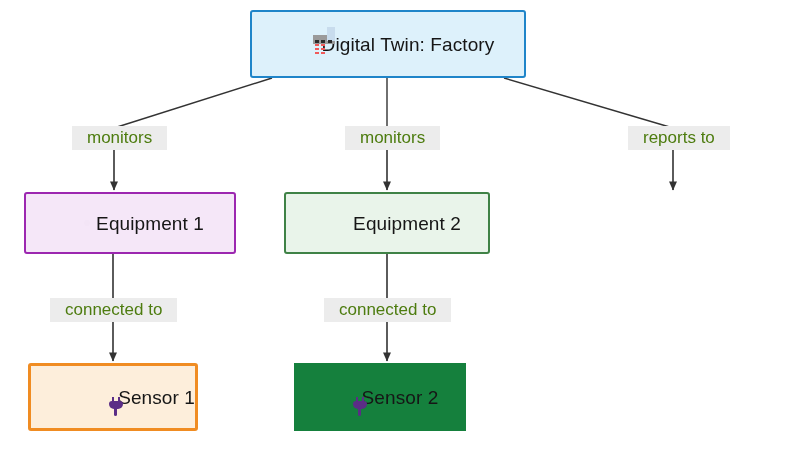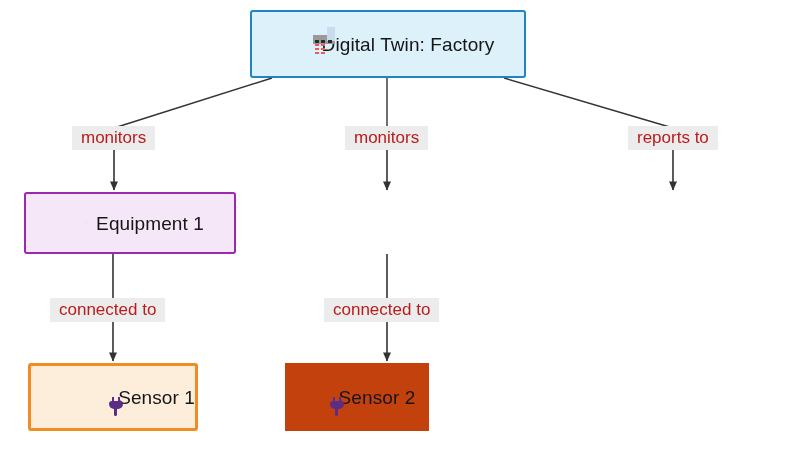--- a/index.html
+++ b/index.html
@@ -92,37 +92,37 @@
     top: 363px;
     width: 170px;
     height: 68px;
     background: #fdeedb;
     border: 3px solid #f08c22;
     border-radius: 3px;
     justify-content: flex-end;
   }
   
   #node-sensor-2 {
-    left: 285px;
+    left: 294px;
     top: 363px;
-    width: 144px;
+    width: 172px;
     height: 68px;
-    background: #c2410c;
+    background: #15803d;
     border: none;
     border-radius: 0;
   }
 
   .edge-label {
     position: absolute;
     box-sizing: border-box;
     background: #ececec;
-    color: #b91c1c;
+    color: #4d7c0f;
     font-size: 17px;
     line-height: 22px;
-    padding: 1px 9px;
+    padding: 1px 15px;
     white-space: nowrap;
   }
 
   
   .icon-factory {
     position: relative;
     width: 22px;
     height: 20px;
   }
   .icon-factory .stack {
@@ -291,20 +291,26 @@
     <span class="node-label">Digital Twin: Factory</span>
   </div>
 
   <div class="node" id="node-equipment-1">
     <span class="node-icon">
       <span class="icon-gear"><span class="teeth"></span><span class="hole"></span></span>
     </span>
     <span class="node-label">Equipment 1</span>
   </div>
 
+  <div class="node" id="node-equipment-2">
+    <span class="node-icon">
+      <span class="icon-gear"><span class="teeth"></span><span class="hole"></span></span>
+    </span>
+    <span class="node-label">Equipment 2</span>
+  </div>
 
 
   <div class="node" id="node-sensor-1">
     <span class="node-icon">
       <span class="icon-plug">
         <span class="prong pr1"></span>
         <span class="prong pr2"></span>
         <span class="head"></span>
         <span class="cord"></span>
       </span>

